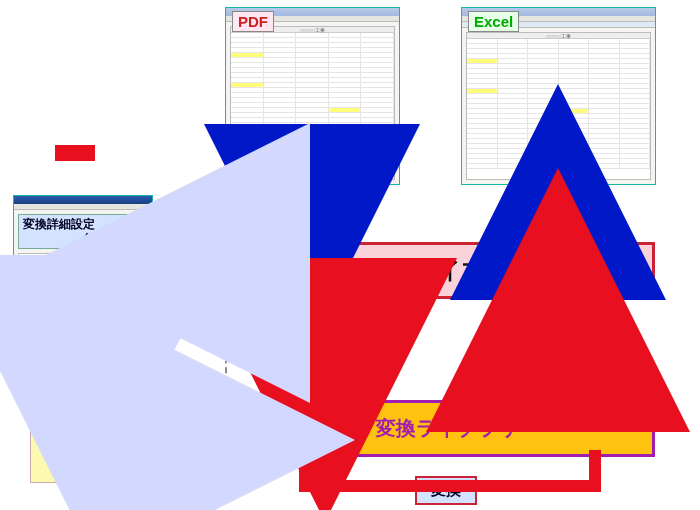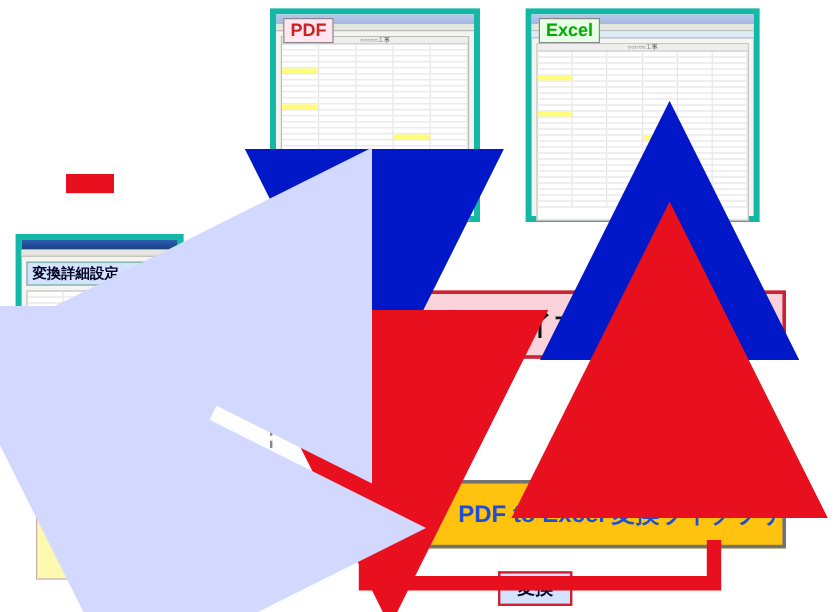--- a/index.html
+++ b/index.html
@@ -1,38 +1,38 @@
 <!DOCTYPE html>
 <html><head>
 <meta charset="utf-8">
 <style>
   * { box-sizing: border-box; margin: 0; padding: 0; }
   body { width: 700px; height: 510px; font-family: "MS PGothic", sans-serif; background: #fff; position: relative; overflow: hidden; }
   .abs { position: absolute; }
   
-  .thumb { background: #f4f4f0; border: 5px solid #14b8a6; }
+  .thumb { background: #f4f4f0; border: 1px solid #14b8a6; }
   .thumb .titlebar { height: 8px; background: linear-gradient(#b6c9ea,#a2b8df); }
   .thumb .toolbar { height: 6px; background: #e6e6e0; border-bottom: 1px solid #bbb; }
   .thumb .body { background: #fff; margin: 4px; border: 1px solid #bbb; }
   .thumb .row { height: 5px; border-bottom: 1px solid #e5e5e5; display:flex; }
   .thumb .cell { flex:1; border-right:1px solid #e5e5e5; }
   .thumb .hl { background: #fffd7a; }
   .thumb .hdr { height:6px; background:#eee; border-bottom:1px solid #ccc; font-size:5px; text-align:center; line-height:6px; color:#555;}
   .badge { position:absolute; top:3px; left:6px; font-weight:bold; font-size:15px; padding:1px 5px; border:1px solid #888; }
   .badge.pdf { background:#ffe6f0; color:#c22; }
   .badge.excel { background:#e6ffe6; color:#0a0; }
   
   .dlgbar { background:#d3e3ff; border:1px solid #7a9; font-size:12px; font-weight:bold; padding:2px 4px; color:#002; line-height:1.2; }
   
   .note { background:#fdf9b1; border:1px solid #caa; padding:8px 6px; font-size:13px; font-weight:bold; color:#111; line-height:1.3; }
   .note .sub { font-size:10px; display:block; margin-top:4px; text-align:right; }
   .note .fold { position:absolute; right:-1px; top:-1px; width:18px; height:18px; background:#fff; border-left:1px solid #caa; border-bottom:1px solid #caa; }
   
   .appbox { border:3px solid #c23; background:#f9d3d9; font-size:23px; font-weight:bold; text-align:center; padding:10px 0; color:#111; }
-  .libbox { border:3px solid #737373; background:#ffc20e; font-size:20px; font-weight:bold; text-align:right; padding:12px 0; color:#1d4ed8; }
+  .libbox { border:3px solid #a21caf; background:#ffc20e; font-size:20px; font-weight:bold; text-align:left; padding:12px 0; color:#a21caf; }
   .convlbl { border:2px solid #c23; background:#d3e3ff; font-size:15px; font-weight:bold; padding:3px 14px; color:#002; }
   
   svg.arrows { position:absolute; left:0; top:0; width:700px; height:510px; pointer-events:none; }
   .dashed { border-left:2px dashed #888; }
   .smalltxt { font-size:15px; font-weight:bold; color:#111; }
   .redbar { background:#e8101e; }
 </style>
 </head>
 <body>
 
@@ -229,21 +229,21 @@
         <div class="cell"></div>
         <div class="cell"></div>
         <div class="cell"></div>
         <div class="cell"></div>
         <div class="cell"></div>
       </div>
   </div>
   <div class="badge pdf">PDF</div>
 </div>
 
-<div class="abs thumb" style="left:438px; top:7px; width:195px; height:178px;">
+<div class="abs thumb" style="left:461px; top:7px; width:195px; height:178px;">
   <div class="titlebar"></div>
     <div class="toolbar"></div>
     <div class="toolbar" style="background:#dfeaf7;"></div>
   <div class="body" style="height:148px;">
     <div class="hdr">○○○○○工事</div>
     <div class="row">
         <div class="cell"></div>
         <div class="cell"></div>
         <div class="cell"></div>
         <div class="cell"></div>
@@ -452,20 +452,21 @@
       </div>
   </div>
   <div class="badge excel">Excel</div>
 </div>
 
 <div class="abs thumb" style="left:13px; top:195px; width:140px; height:150px;">
   <div class="titlebar" style="background:linear-gradient(#2a5db0,#1a3f80);"></div>
   <div class="toolbar"></div>
   <div class="dlgbar" style="margin:4px;">
     <span>変換詳細設定</span><br>
+    <span style="display:block;text-align:right;">ダイアログ</span>
   </div>
   <div class="body" style="height:92px; margin:0 4px 4px 4px;">
     <div class="row">
         <div class="cell"></div>
         <div class="cell"></div>
         <div class="cell"></div>
         <div class="cell"></div>
       </div>
     <div class="row">
         <div class="cell"></div>

